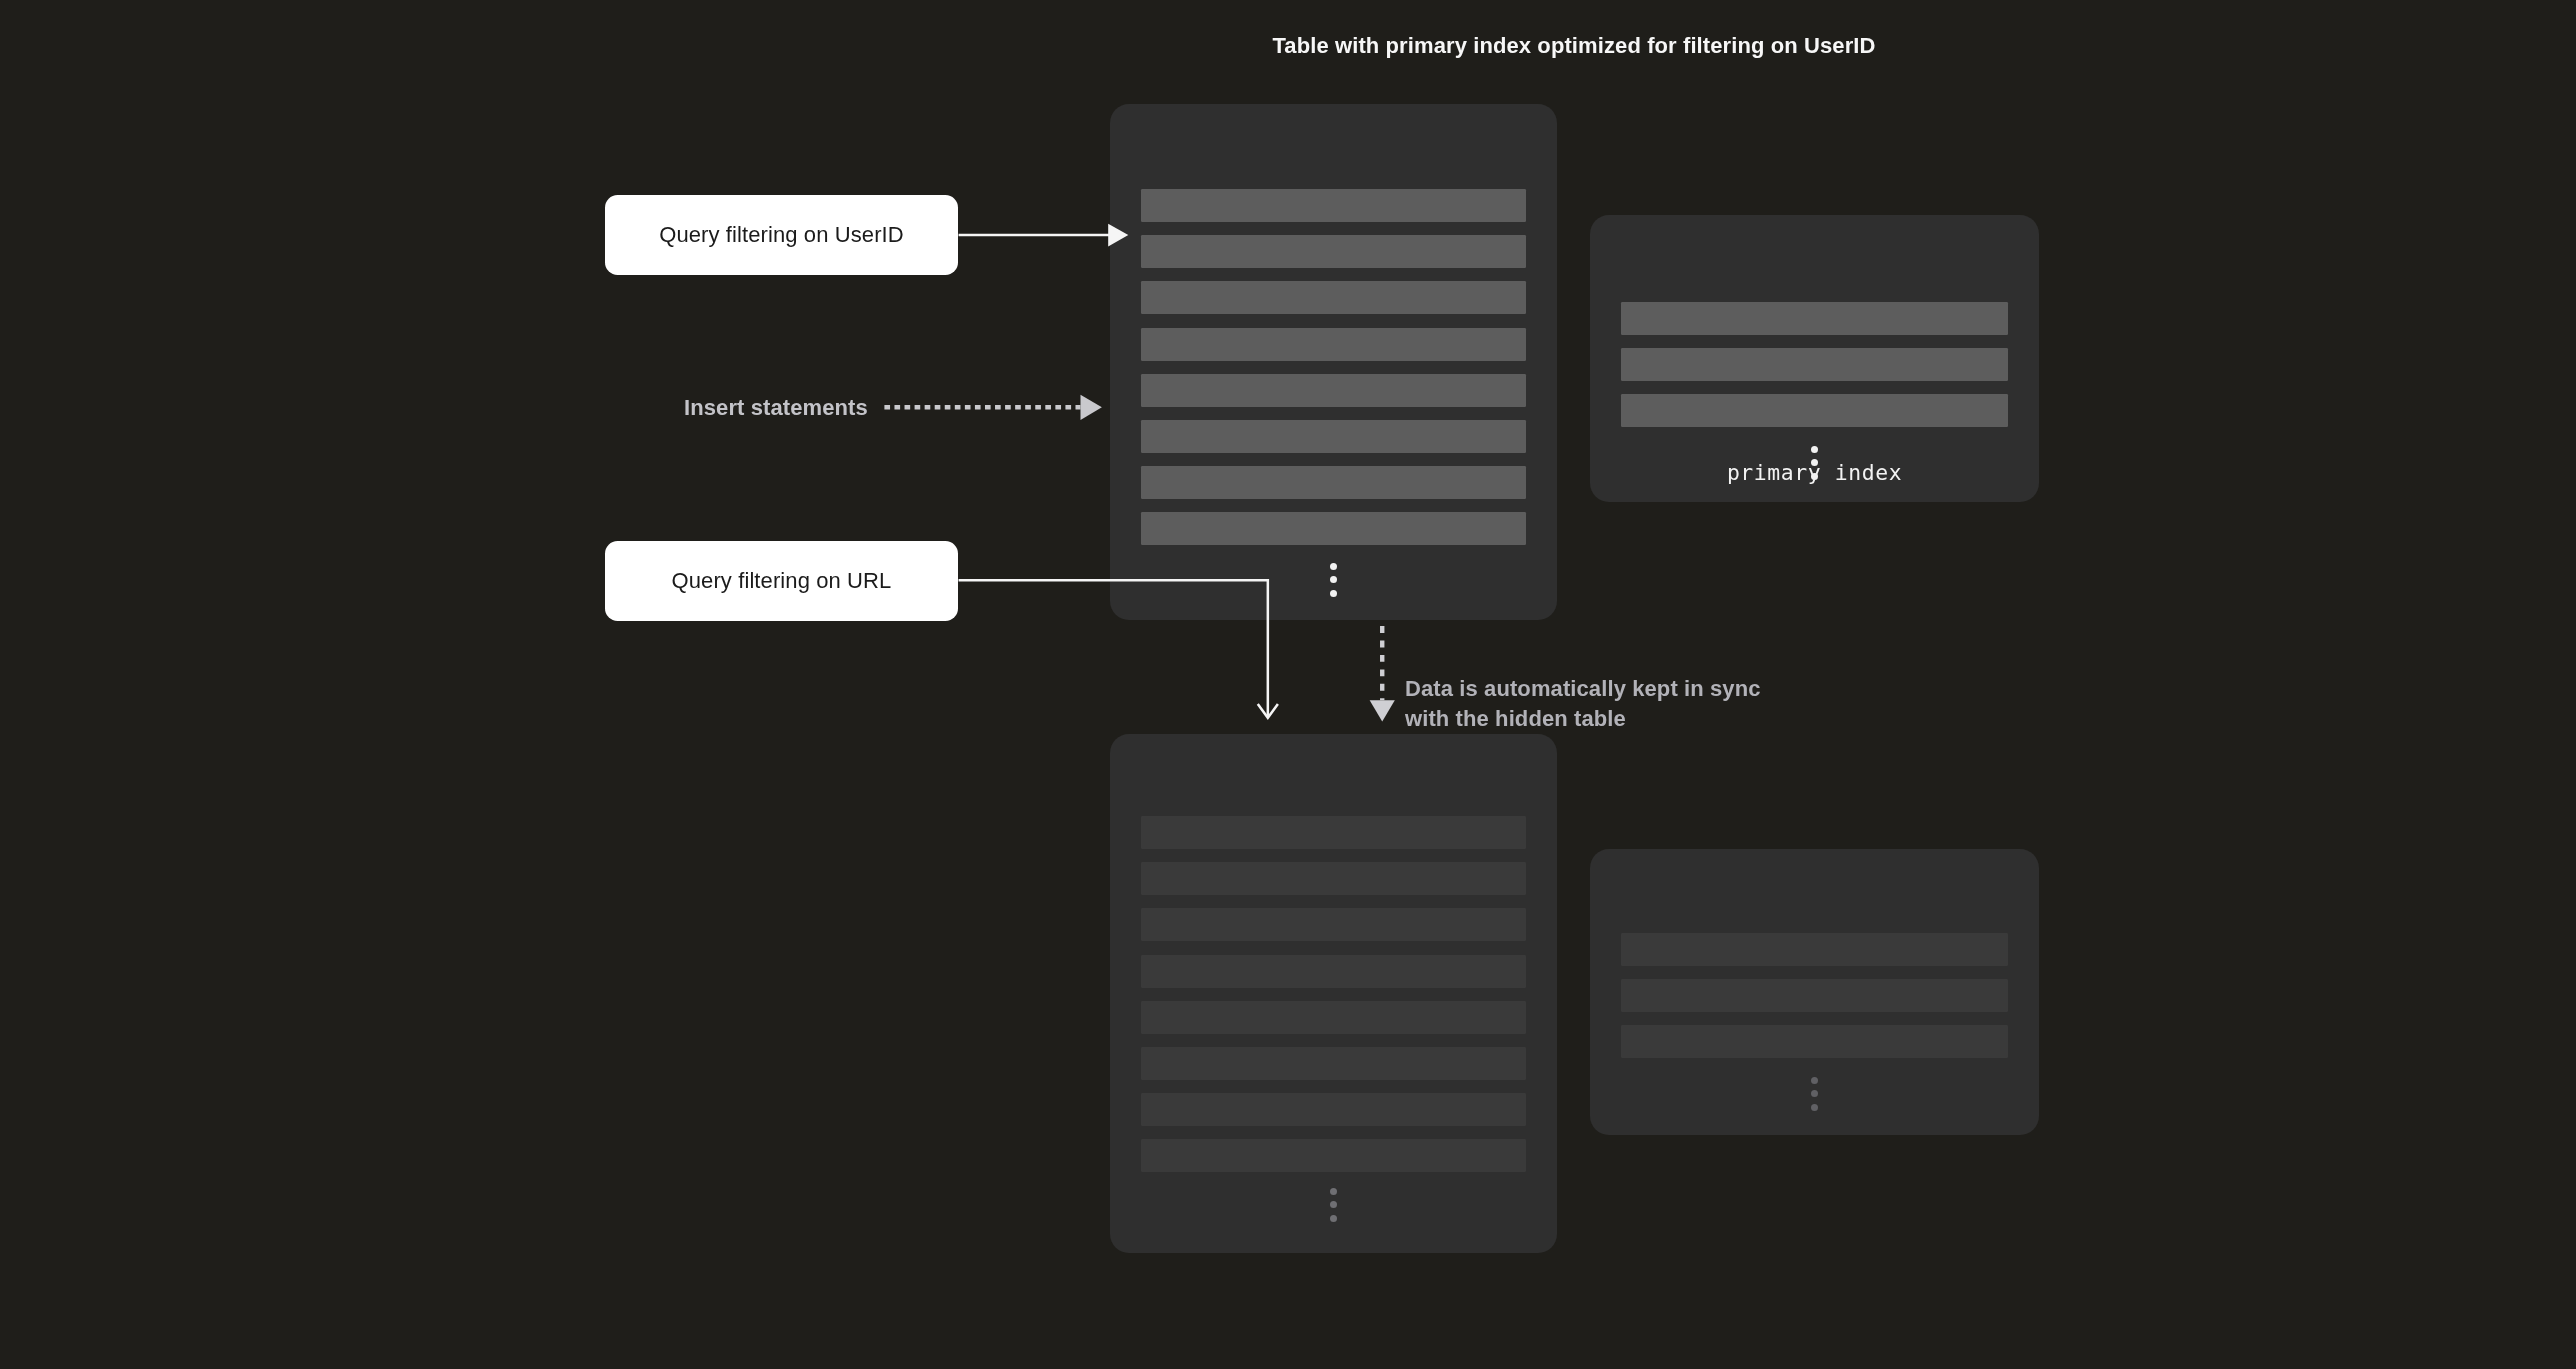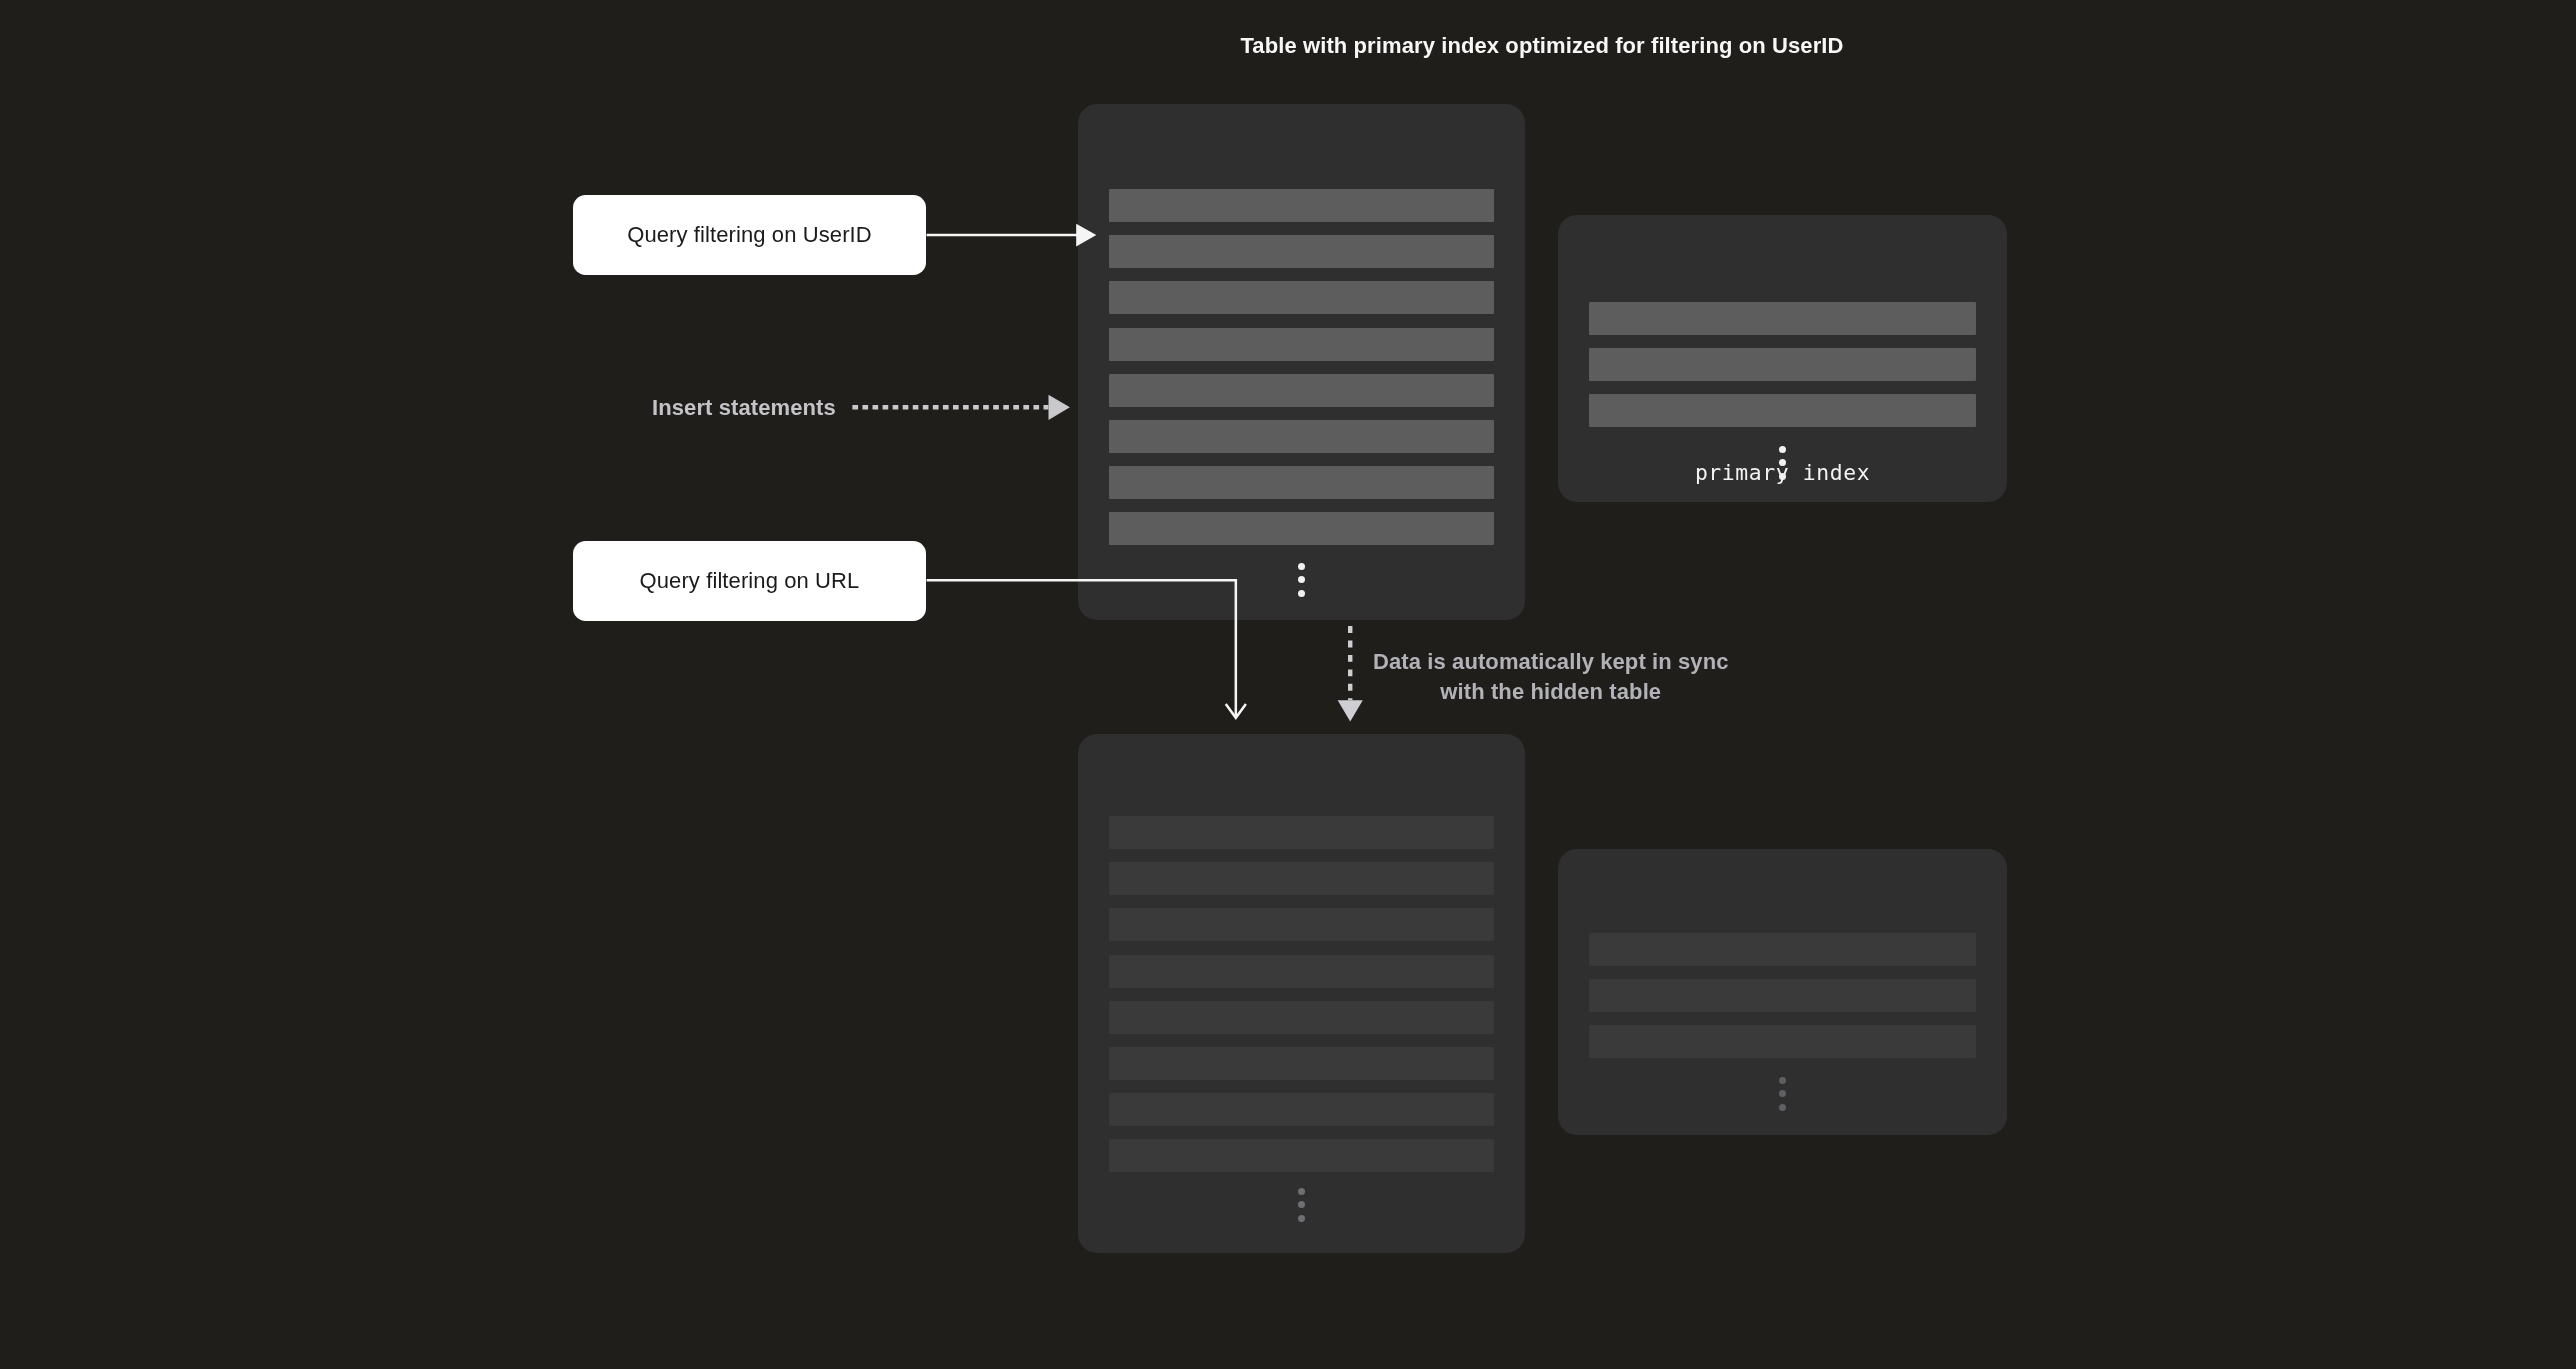--- a/index.html
+++ b/index.html
@@ -2,20 +2,21 @@
 <html style="font-size:10px"><head>
 <meta charset="utf-8">
 <style>
   html,body{margin:0;padding:0;background:#1f1e1a;}
   .canvas{
     position:relative;
     width:2176px;height:1369px;
     background:#1f1e1a;
     font-family:"Liberation Sans",sans-serif;
     overflow:hidden;
+    margin-left:32px;
   }
   .big-title{
     position:absolute;
     left:1078px;width:928px;
     text-align:center;
     font-size:22px;font-weight:bold;
     color:#f7f7f7;
     letter-spacing:0.1px;
   }
   .panel{
@@ -144,21 +145,21 @@
     <span>Query filtering on UserID</span>
   </div>
 
   <div class="label-box" style="left:573px;top:541px;text-align:center;">
     <span>Query filtering on URL</span>
   </div>
 
   <div class="annotation ann-gray" style="left:652px;width:189px;top:393px;text-align:left;">Insert statements</div>
 
 
-  <div class="annotation ann-sync" style="left:1373px;top:647px;text-align:center;">
+  <div class="annotation ann-sync" style="left:1373px;top:674px;">
     <div>Data is automatically kept in sync</div>
     <div>with the hidden table</div>
   </div>
 
   <svg class="arrow-layer" viewBox="0 0 4098 2178">
 
     <g>
       <line x1="1474" y1="374" x2="1722" y2="374" stroke="#f5f5f5" stroke-width="4"></line>
       <path d="M1744 374 L1712 356 L1712 392 Z" fill="#f5f5f5"></path>
     </g>

